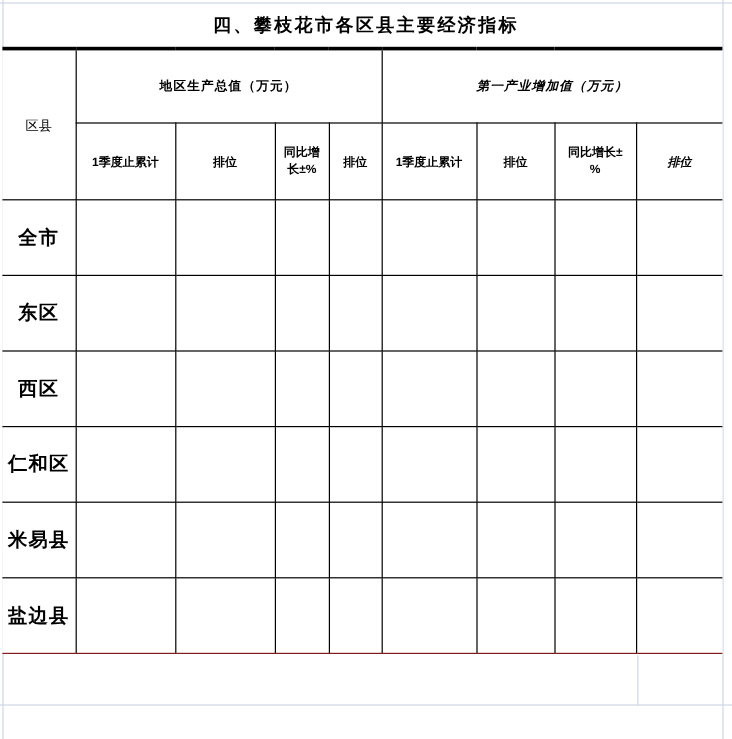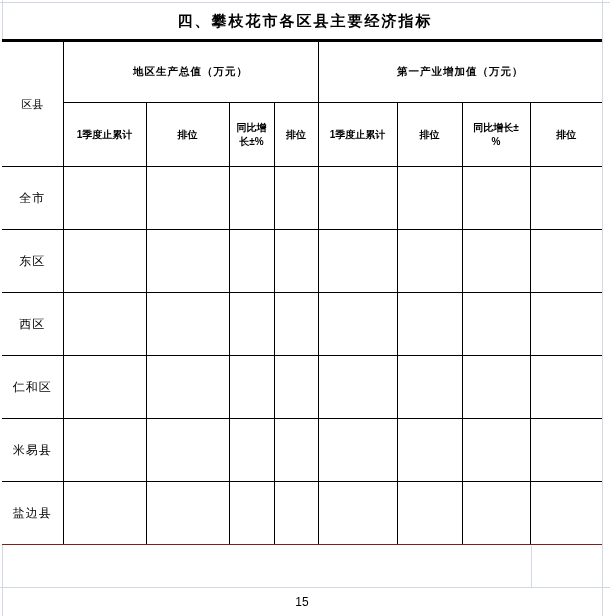--- a/index.html
+++ b/index.html
@@ -25,31 +25,31 @@
 
   table.main {
     position:absolute; top:39px; left:2px; width:600px;
     border-collapse:collapse; table-layout:fixed; background:#fff;
   }
   th, td {
     border:1px solid #000; padding:0 2px;
     text-align:center; vertical-align:middle; overflow:hidden;
   }
   .first { border-left:none; }
-  .last  { border-right:none; }
+  .last  { border-right:none;font-style:italic; }
   tr.h1 > th { border-top:3px solid #000;margin-left:32px; }
   tr.h1 { height:62px; }
   tr.h2 { height:64px; }
   tr.datarow { height:63px; }
   tr.lastrow > td { border-bottom:1px solid #7f1d1d; }
 
   th.region-h { font-size:11px; font-weight:normal; }
   th.group-h  { font-size:10.5px; font-weight:bold; letter-spacing:1px; }
   th.sub-h    { font-size:10px; font-weight:bold; }
-  td.rowlabel { font-size:12px; font-weight:normal; letter-spacing:1px; }
+  td.rowlabel { font-size:16px; font-weight:bold; letter-spacing:1px; }
   td.cell     { font-size:11px; }
   .wrap-n { display:inline-block; width:34px; line-height:1.35; font-weight:bold; }
   .wrap-w { display:inline-block; width:46px; line-height:1.35; font-weight:bold; }
 
   .footer {
     position:absolute; top:588px; left:2px; width:600px; height:28px;
     display:flex; align-items:center; justify-content:center;
     font-size:12px;
   }
 </style>
@@ -158,15 +158,14 @@
         <td class="cell"></td>
         <td class="cell"></td>
         <td class="cell"></td>
         <td class="cell"></td>
         <td class="cell"></td>
         <td class="cell last"></td>
       </tr>
     </tbody>
   </table>
 
-  <div class="footer">15</div>
 
 </div>
 
 </body></html>

